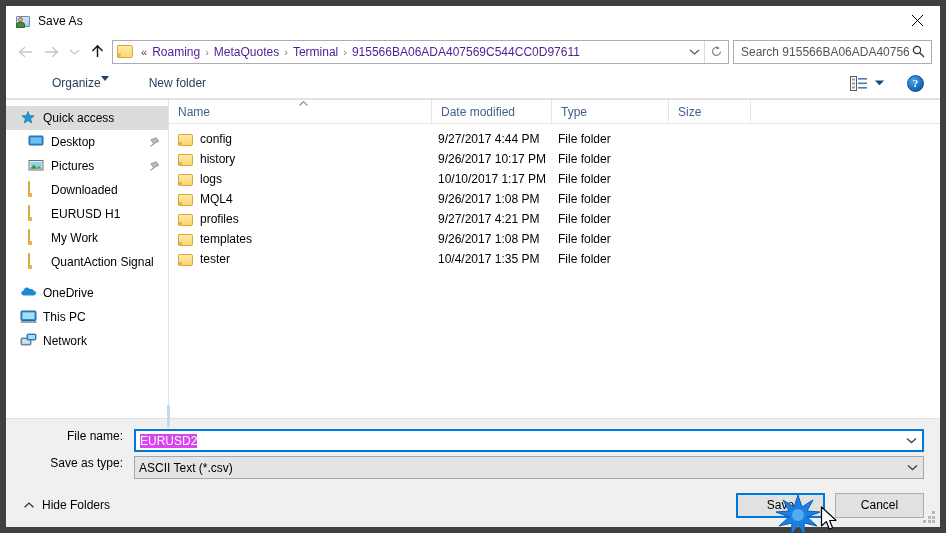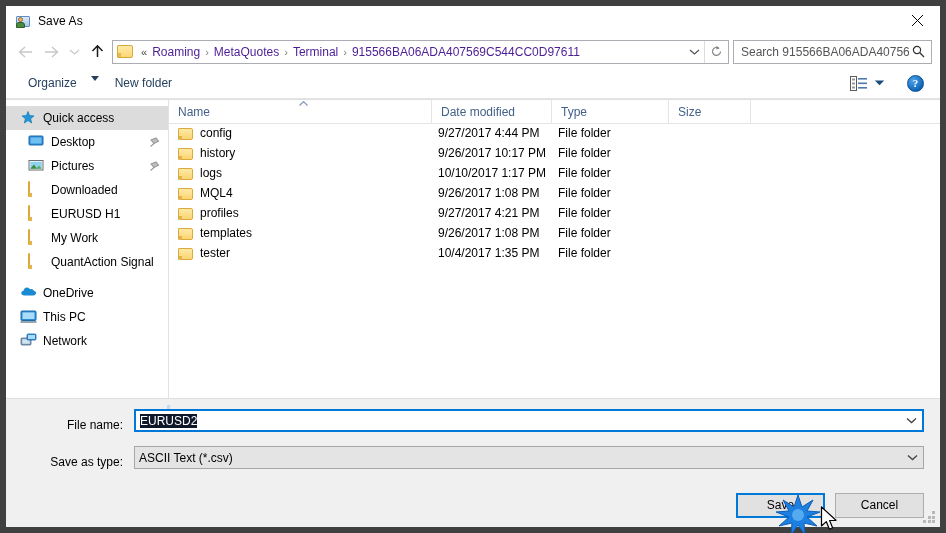--- a/index.html
+++ b/index.html
@@ -167,22 +167,23 @@
     background: #ffffff;
     border-bottom: 1px solid #e5e5e5;
     display: flex;
     align-items: center;
     padding: 0 10px 0 14px;
   }
   .tb-item {
     font-size: 12px;
     color: #26415e;
     padding: 4px 8px;
-    display: flex; align-items: flex-start; gap: 14px;
-    white-space: nowrap;
+    display: flex; align-items: flex-start; gap: 0;
+    white-space: nowrap;
+    margin-left: 24px;
   }
   .tb-caret {
     width: 0; height: 0;
     border-left: 4px solid transparent;
     border-right: 4px solid transparent;
     border-top: 5px solid #26415e;
   }
   .tb-spacer { flex: 1; }
   .tb-view {
     display: flex; align-items: center; gap: 7px;
@@ -305,21 +306,21 @@
   .fl-th.size { width: 82px; }
   .sortmark {
     position: absolute;
     left: 130px; top: 1px;
     width: 9px; height: 5px;
   }
   .fl-rows { flex: 1; overflow: hidden; padding-top: 2px; }
   .fl-row {
     height: 20px;
     display: flex;
-    align-items: flex-start;
+    align-items: flex-end;
     font-size: 12px;
     color: #000;
     white-space: nowrap;
   }
   .fl-c-name {
     width: 263px;
     display: flex; align-items: center;
     padding-left: 9px;
     overflow: hidden;
   }
@@ -330,22 +331,22 @@
 
   
   .form {
     background: #f0f0f0;
     border-top: 1px solid #dfdfdf;
     padding: 10px 16px 0 16px;
     min-height: 58px;
   }
   .form-row {
     display: flex;
-    align-items: flex-end;
-    margin-bottom: 14px;
+    align-items: flex-start;
+    margin-bottom: 4px;
   }
   .form-label {
     width: 112px;
     text-align: right;
     padding-right: 11px;
     font-size: 12px;
     color: #000;
     white-space: nowrap;
   }
   .combo {
@@ -360,21 +361,21 @@
   .combo.focused { border: 2px solid #0078d7; }
   .combo.disabledish { background: #e4e4e4; border: 1px solid #a6a6a6; }
   .combo .combo-val {
     flex: 1;
     font-size: 12px;
     padding-left: 4px;
     overflow: hidden;
     white-space: nowrap;
   }
   .combo .combo-val .sel {
-    background: #0f172a;
+    background: #d946ef;
     color: #fff;
     padding: 1px 0;
   }
   .combo .combo-arrow {
     width: 22px;
     display: flex; align-items: center; justify-content: center;
     flex: none;
   }
 
   
@@ -750,20 +751,26 @@
         <div class="combo-arrow">
           <svg width="11" height="7" viewBox="0 0 11 7">
             <path d="M1,1.6 L5.5,5.6 L10,1.6" stroke="#444" stroke-width="1.3" fill="none"></path>
           </svg>
         </div>
       </div>
     </div>
   </div>
 
   <div class="footer">
+    <div class="hide-folders">
+      <svg class="chev-up" viewBox="0 0 10 6">
+        <path d="M0.6,5.2 L5,1 L9.4,5.2" stroke="#2b2b2b" stroke-width="1.2" fill="none"></path>
+      </svg>
+      <span>Hide Folders</span>
+    </div>
     <div class="footer-spacer"></div>
     <div class="btn default">
       <span>Save</span>
     </div>
     <div class="btn">
       <span>Cancel</span>
     </div>
     <div class="grip">
       <i style="left:9px;top:0px;"></i>
       <i style="left:4.5px;top:4.5px;"></i>

